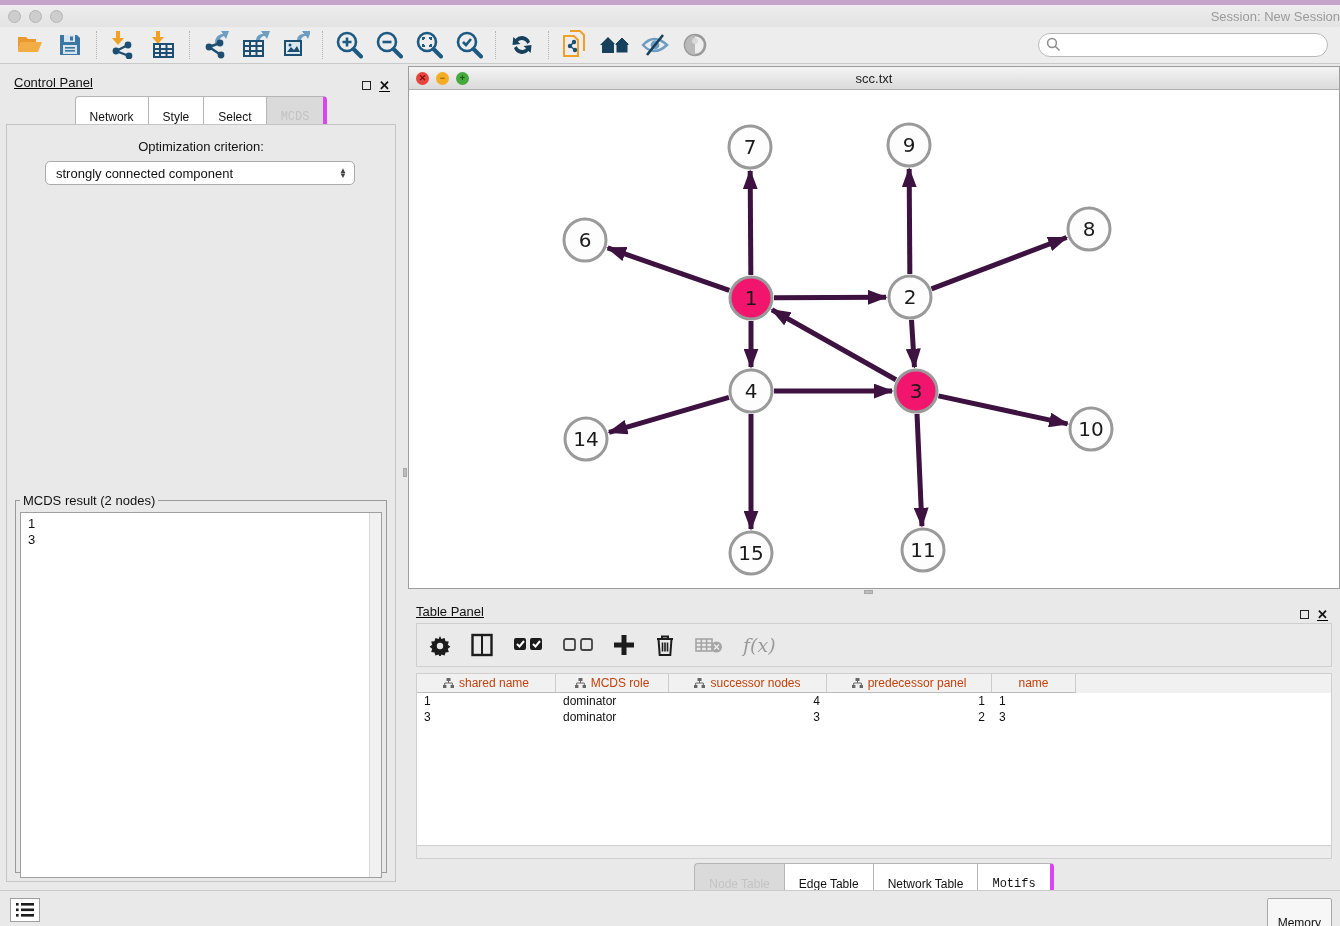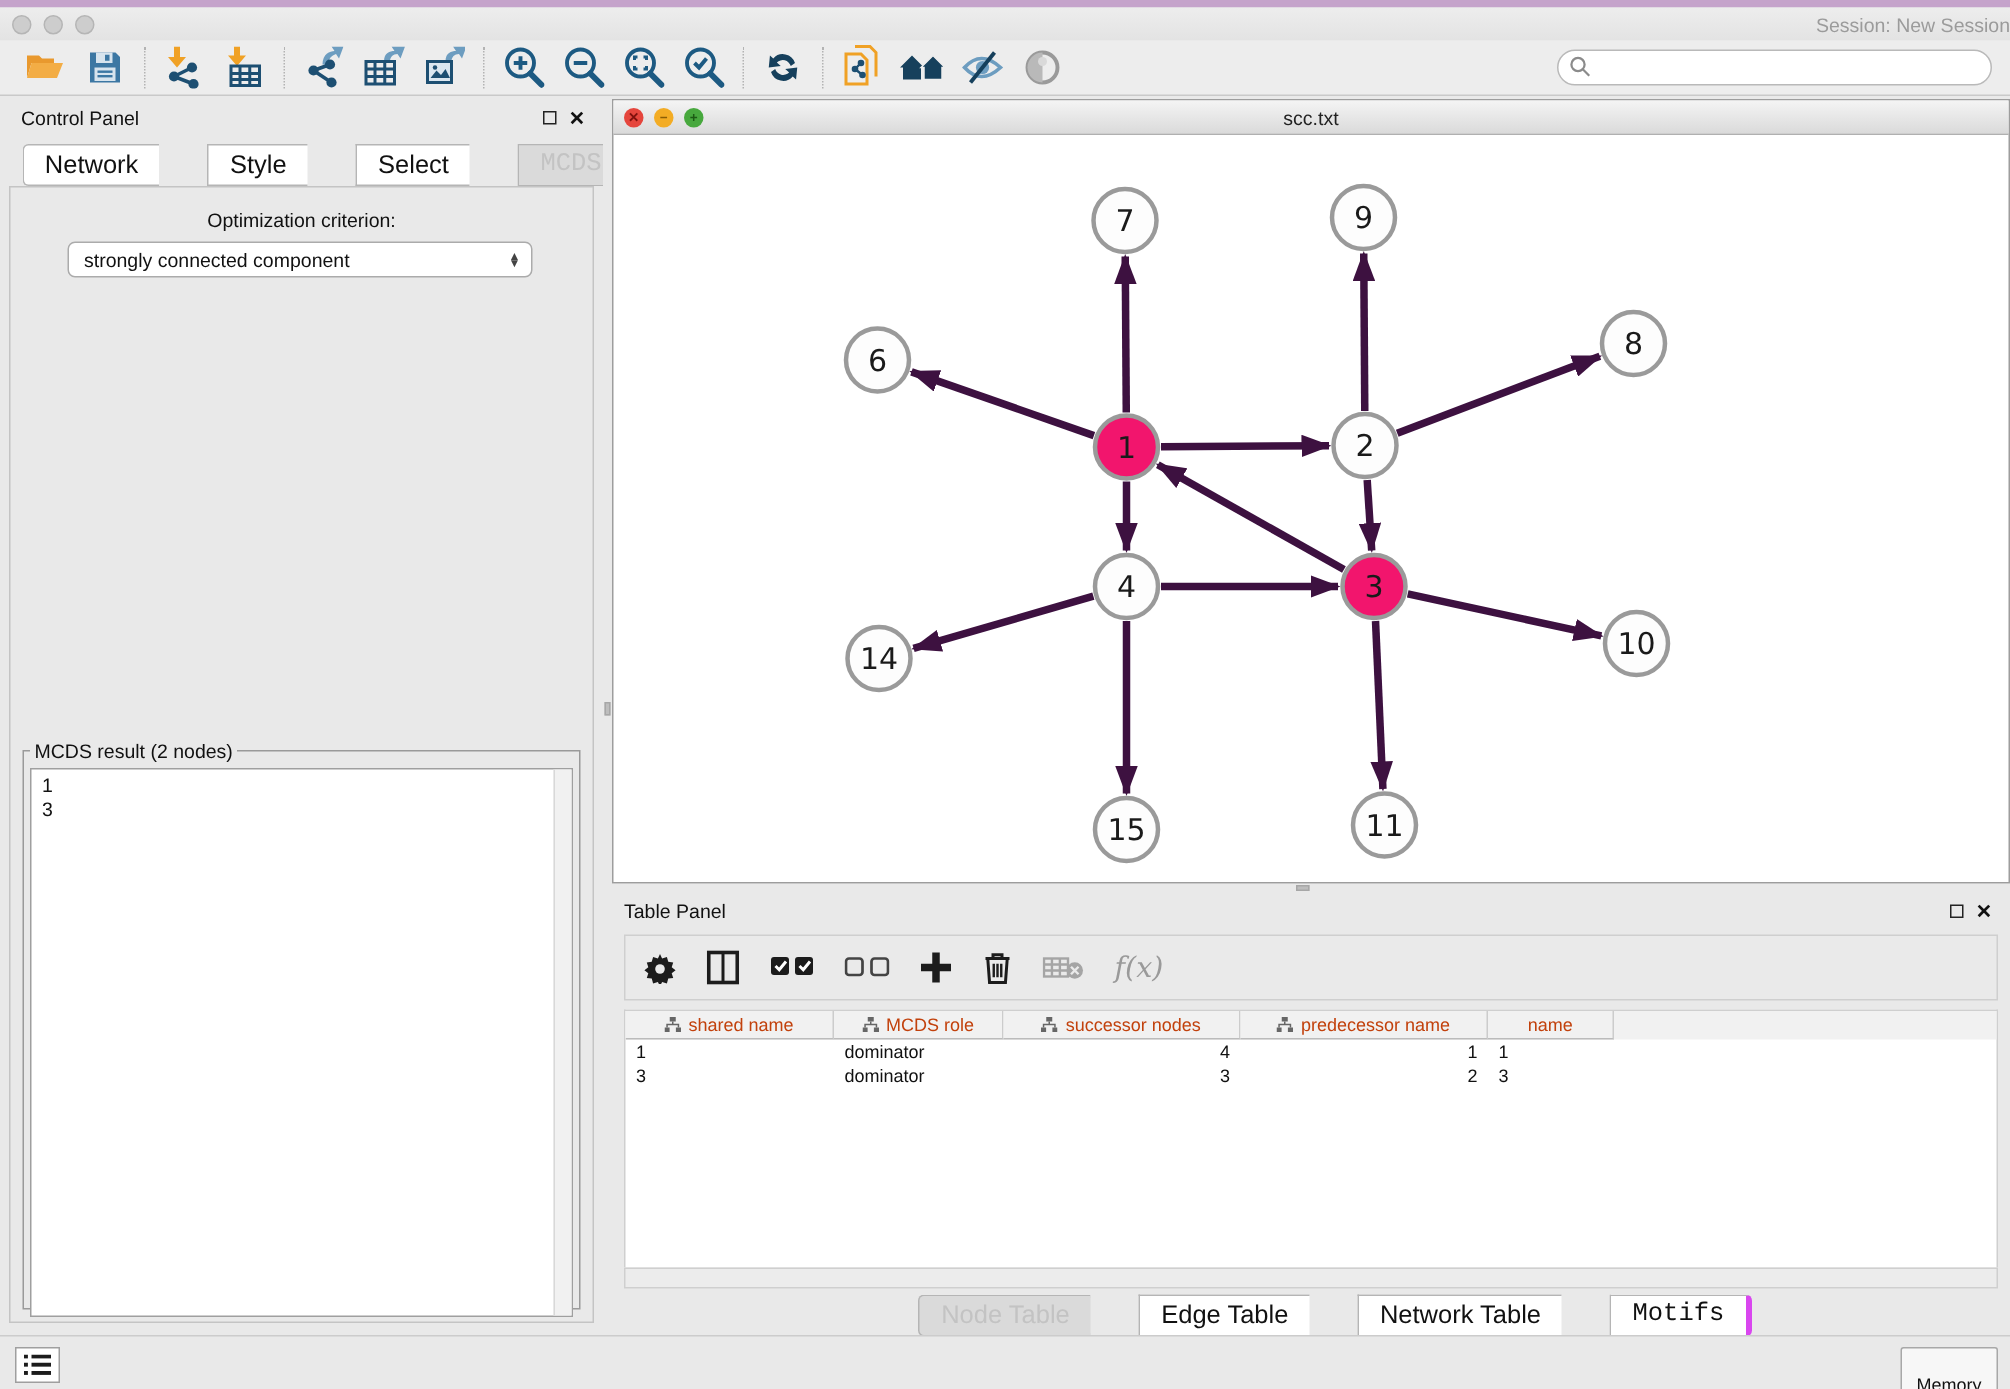--- a/index.html
+++ b/index.html
@@ -15,32 +15,32 @@
   #titlebar .title { position:absolute; left:0; right:0; text-align:right; color:#9b9b9b; font-size:13px; }
 
   #toolbar { left:0; top:27px; width:1340px; height:37px; background:#ededed; border-bottom:1px solid #c9c9c9; display:flex; align-items:center; padding-left:10px; }
   .tbtn { width:34px; height:32px; display:flex; align-items:center; justify-content:center; margin:0 3px; }
   .tsep { width:1px; height:28px; margin:0 6px; border-left:1px dotted #b3b3b3; }
   #search-wrap { position:absolute; right:12px; top:33px; width:290px; height:24px; }
   #search-input { width:100%; height:100%; border:1px solid #b9b9b9; border-radius:12px; background:#fff; padding-left:26px; font-size:13px; outline:none; }
   #search-icon { position:absolute; left:8px; top:4px; }
 
   
-  .panel-title-row { display:flex; align-items:center; height:24px; }
+  .panel-title-row { display:flex; align-items:flex-end; height:24px;text-decoration:underline; }
   .panel-title { font-size:13px; color:#111; }
   .win-ctl { display:flex; gap:8px; margin-left:auto; align-items:center; }
   .float-glyph { width:9px; height:9px; border:1.5px solid #222; display:inline-block; }
   .close-glyph { font-size:13px; font-weight:bold; color:#111; line-height:9px; }
 
   
   #control-panel { left:0; top:66px; width:402px; height:822px; }
   #control-panel .panel-title-row { padding:0 12px 0 14px; }
   #cp-tabs { position:absolute; left:0; top:30px; width:100%; display:flex; justify-content:center; }
   .seg { display:flex; }
-  .seg .tab { font-size:17px; padding:3px 14px; background:#fff; border:1px solid #b5b5b5; border-right:none; color:#111;margin-left:32px; }
+  .seg .tab { font-size:12px; padding:13px 14px; background:#fff; border:1px solid #b5b5b5; border-right:none; color:#111; }
   .seg .tab:first-child { border-radius:4px 0 0 4px; }
   .seg .tab:last-child { border-right:4px solid #d946ef; border-radius:0 4px 4px 0;font-family:Liberation Mono, monospace; }
   .seg .tab.active { background:#dadada; color:#c3c3c3; }
   #cp-content { position:absolute; left:6px; top:58px; width:390px; height:758px; background:#e9e9e9; border:1px solid #c4c4c4; }
   #opt-label { margin-top:14px; text-align:center; font-size:13px; color:#111; }
   #opt-select { position:absolute; left:38px; top:36px; width:310px; height:24px; background:#fff; border:1px solid #ababab; border-radius:5px; font-size:13px; display:flex; align-items:center; padding-left:10px; color:#111; }
   #opt-select .stepper { margin-left:auto; margin-right:7px; display:flex; flex-direction:column; line-height:5px; font-size:8px; color:#444; }
   .cp-buttons { position:absolute; left:0; top:68px; width:100%; display:flex; justify-content:center; gap:14px; }
   .mac-btn { background:linear-gradient(#ffffff,#f2f2f2); border:1px solid #b0b0b0; border-radius:6px; font-size:13px; padding:3px 16px; color:#111; }
   #mcds-result { position:absolute; left:8px; top:368px; width:372px; height:380px; border:1px solid #9a9a9a; background:#e9e9e9; }
@@ -457,21 +457,21 @@
             </svg>
             <span>successor nodes</span>
           </div>
           <div class="th" style="width: 165px;">
             <svg width="11" height="11" viewBox="0 0 11 11">
               <rect x="3.5" y="0" width="4" height="3" fill="#666"></rect>
               <rect x="0" y="7" width="3.4" height="3" fill="#666"></rect>
               <rect x="7.6" y="7" width="3.4" height="3" fill="#666"></rect>
               <path d="M5.5 3 v2 M1.7 7 V5 h7.6 v2" stroke="#666" fill="none"></path>
             </svg>
-            <span>predecessor name</span>
+            <span>predecessor panel</span>
           </div>
           <div class="th" style="width: 84px;">
             <span>name</span>
           </div>
         </div>
       <div id="tp-tbody">
           <div class="trow">
             <div class="td" style="width: 139px; text-align: left;">1</div>
             <div class="td" style="width: 113px; text-align: left;">dominator</div>
             <div class="td" style="width: 158px; text-align: right;">4</div>

